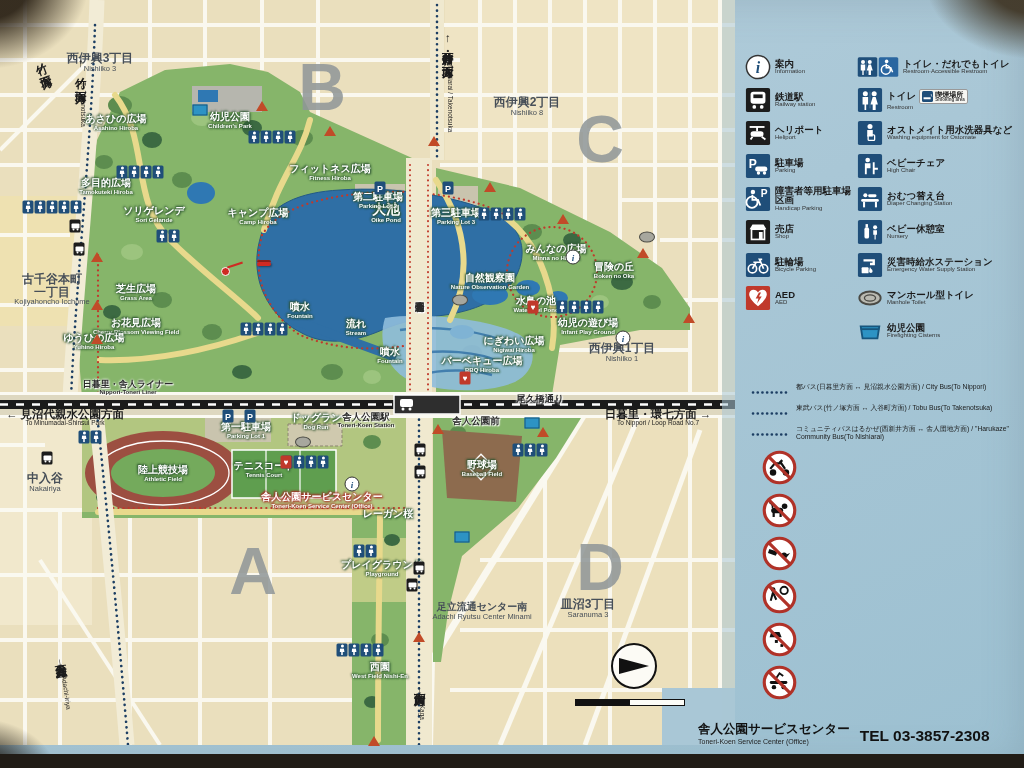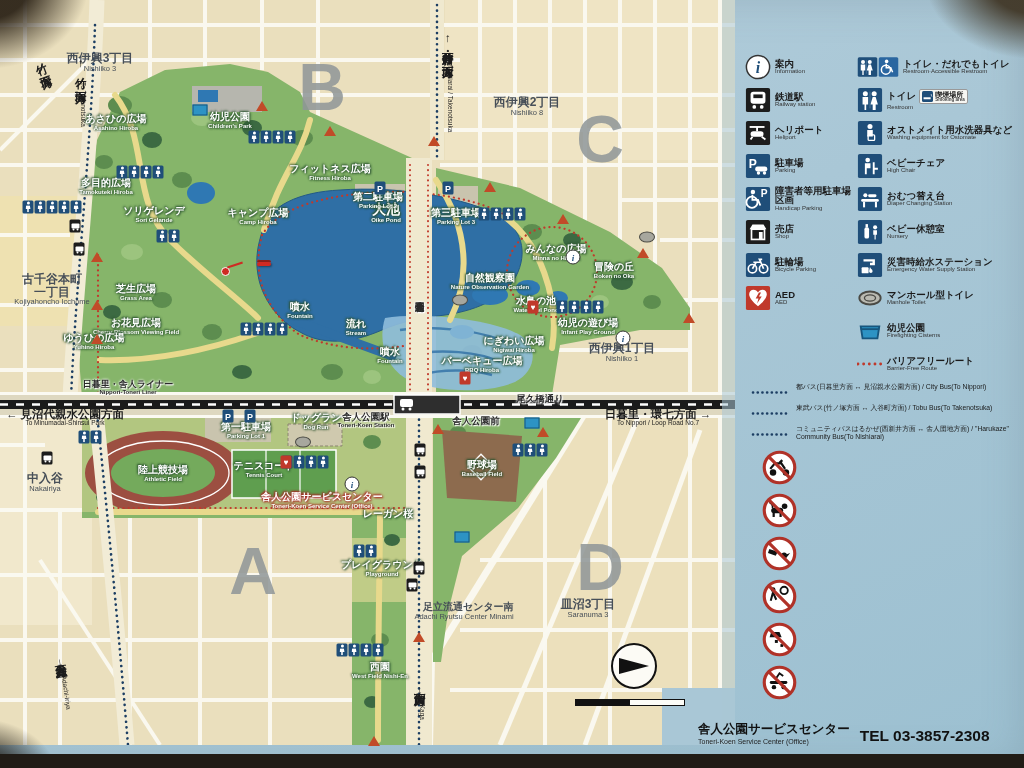--- a/index.html
+++ b/index.html
@@ -302,21 +302,21 @@
           <div class="lbl letter" style="left: 322px; top: 88px;">B</div>
           <div class="lbl letter" style="left: 600px; top: 140px;">C</div>
           <div class="lbl letter" style="left: 253px; top: 572px;">A</div>
           <div class="lbl letter" style="left: 600px; top: 568px;">D</div>
           <div class="lbl dist" style="left: 100px; top: 62px;">西伊興3丁目<span class="en">Nishiiko 3</span></div>
           <div class="lbl dist" style="left: 527px; top: 106px;">西伊興2丁目<span class="en">Nishiiko 8</span></div>
           <div class="lbl dist" style="left: 622px; top: 352px;">西伊興1丁目<span class="en">Nishiiko 1</span></div>
           <div class="lbl dist" style="left: 52px; top: 290px;">古千谷本町<br>一丁目<span class="en">Kojiyahoncho Icchome</span></div>
           <div class="lbl dist" style="left: 45px; top: 482px;">中入谷<span class="en">Nakairiya</span></div>
           <div class="lbl dist" style="left: 588px; top: 608px;">皿沼3丁目<span class="en">Saranuma 3</span></div>
-          <div class="lbl dist dist-s" style="left: 464px; top: 611px; text-align: right;">足立流通センター南<span class="en">Adachi Ryutsu Center Minami</span></div>
+          <div class="lbl dist dist-s" style="left: 482px; top: 611px;">足立流通センター南<span class="en">Adachi Ryutsu Center Minami</span></div>
           <div class="lbl park-l" style="left: 116px; top: 122px;">あさひの広場<span class="en">Asahino Hiroba</span></div>
           <div class="lbl park-l" style="left: 230px; top: 120px;">幼児公園<span class="en">Children's Park</span></div>
           <div class="lbl park-l" style="left: 106px; top: 186px;">多目的広場<span class="en">Tamokuteki Hiroba</span></div>
           <div class="lbl park-l" style="left: 330px; top: 172px;">フィットネス広場<span class="en">Fitness Hiroba</span></div>
           <div class="lbl park-l" style="left: 154px; top: 214px;">ソリゲレンデ<span class="en">Sori Gelande</span></div>
           <div class="lbl park-l" style="left: 258px; top: 216px;">キャンプ広場<span class="en">Camp Hiroba</span></div>
           <div class="lbl park-l big-l" style="left: 386px; top: 212px;">大池<span class="en">Oike Pond</span></div>
           <div class="lbl park-l" style="left: 378px; top: 200px;">第二駐車場<span class="en">Parking Lot 2</span></div>
           <div class="lbl park-l" style="left: 456px; top: 216px;">第三駐車場<span class="en">Parking Lot 3</span></div>
           <div class="lbl park-l" style="left: 552px; top: 252px; padding-left: 8px;">みんなの広場<span class="en">Minna no Hiroba</span></div>
@@ -908,31 +908,20 @@
                 <svg viewBox="0 0 28 28" width="26" height="26">
                   <polygon points="4,9 24,9 22,22 6,22" fill="#2d93c4" stroke="#16567e" stroke-width="2"></polygon>
                   <line x1="4" y1="12" x2="24" y2="12" stroke="#16567e" stroke-width="2"></line>
                 </svg>
               </span>
               <span class="lg-txt">
                 <span class="jp">幼児公園</span>
                 <span class="en">Firefighting Cisterns</span>
               </span>
             </div>
-            <div class="lg-item">
-              <span class="lg-icon">
-                <svg viewBox="0 0 28 28" width="26" height="26">
-                  <line x1="1" y1="14" x2="27" y2="14" stroke="#c0392b" stroke-width="3" stroke-dasharray="0.1 6" stroke-linecap="round"></line>
-                </svg>
-              </span>
-              <span class="lg-txt">
-                <span class="jp">バリアフリールート</span>
-                <span class="en">Barrier-Free Route</span>
-              </span>
-            </div>
           </div>
       </div>
       <div class="busline" id="bus-routes">
           <div class="bus-row">
             <span><svg width="40" height="9">
                 <line x1="2" y1="4.5" x2="38" y2="4.5" stroke="#1c3e63" stroke-width="2.6" stroke-dasharray="0.1 4.6" stroke-linecap="round"></line>
               </svg></span>
             <span class="txt">都バス(日暮里方面 ↔ 見沼親水公園方面) / City Bus(To Nippori)</span>
           </div>
           <div class="bus-row">

